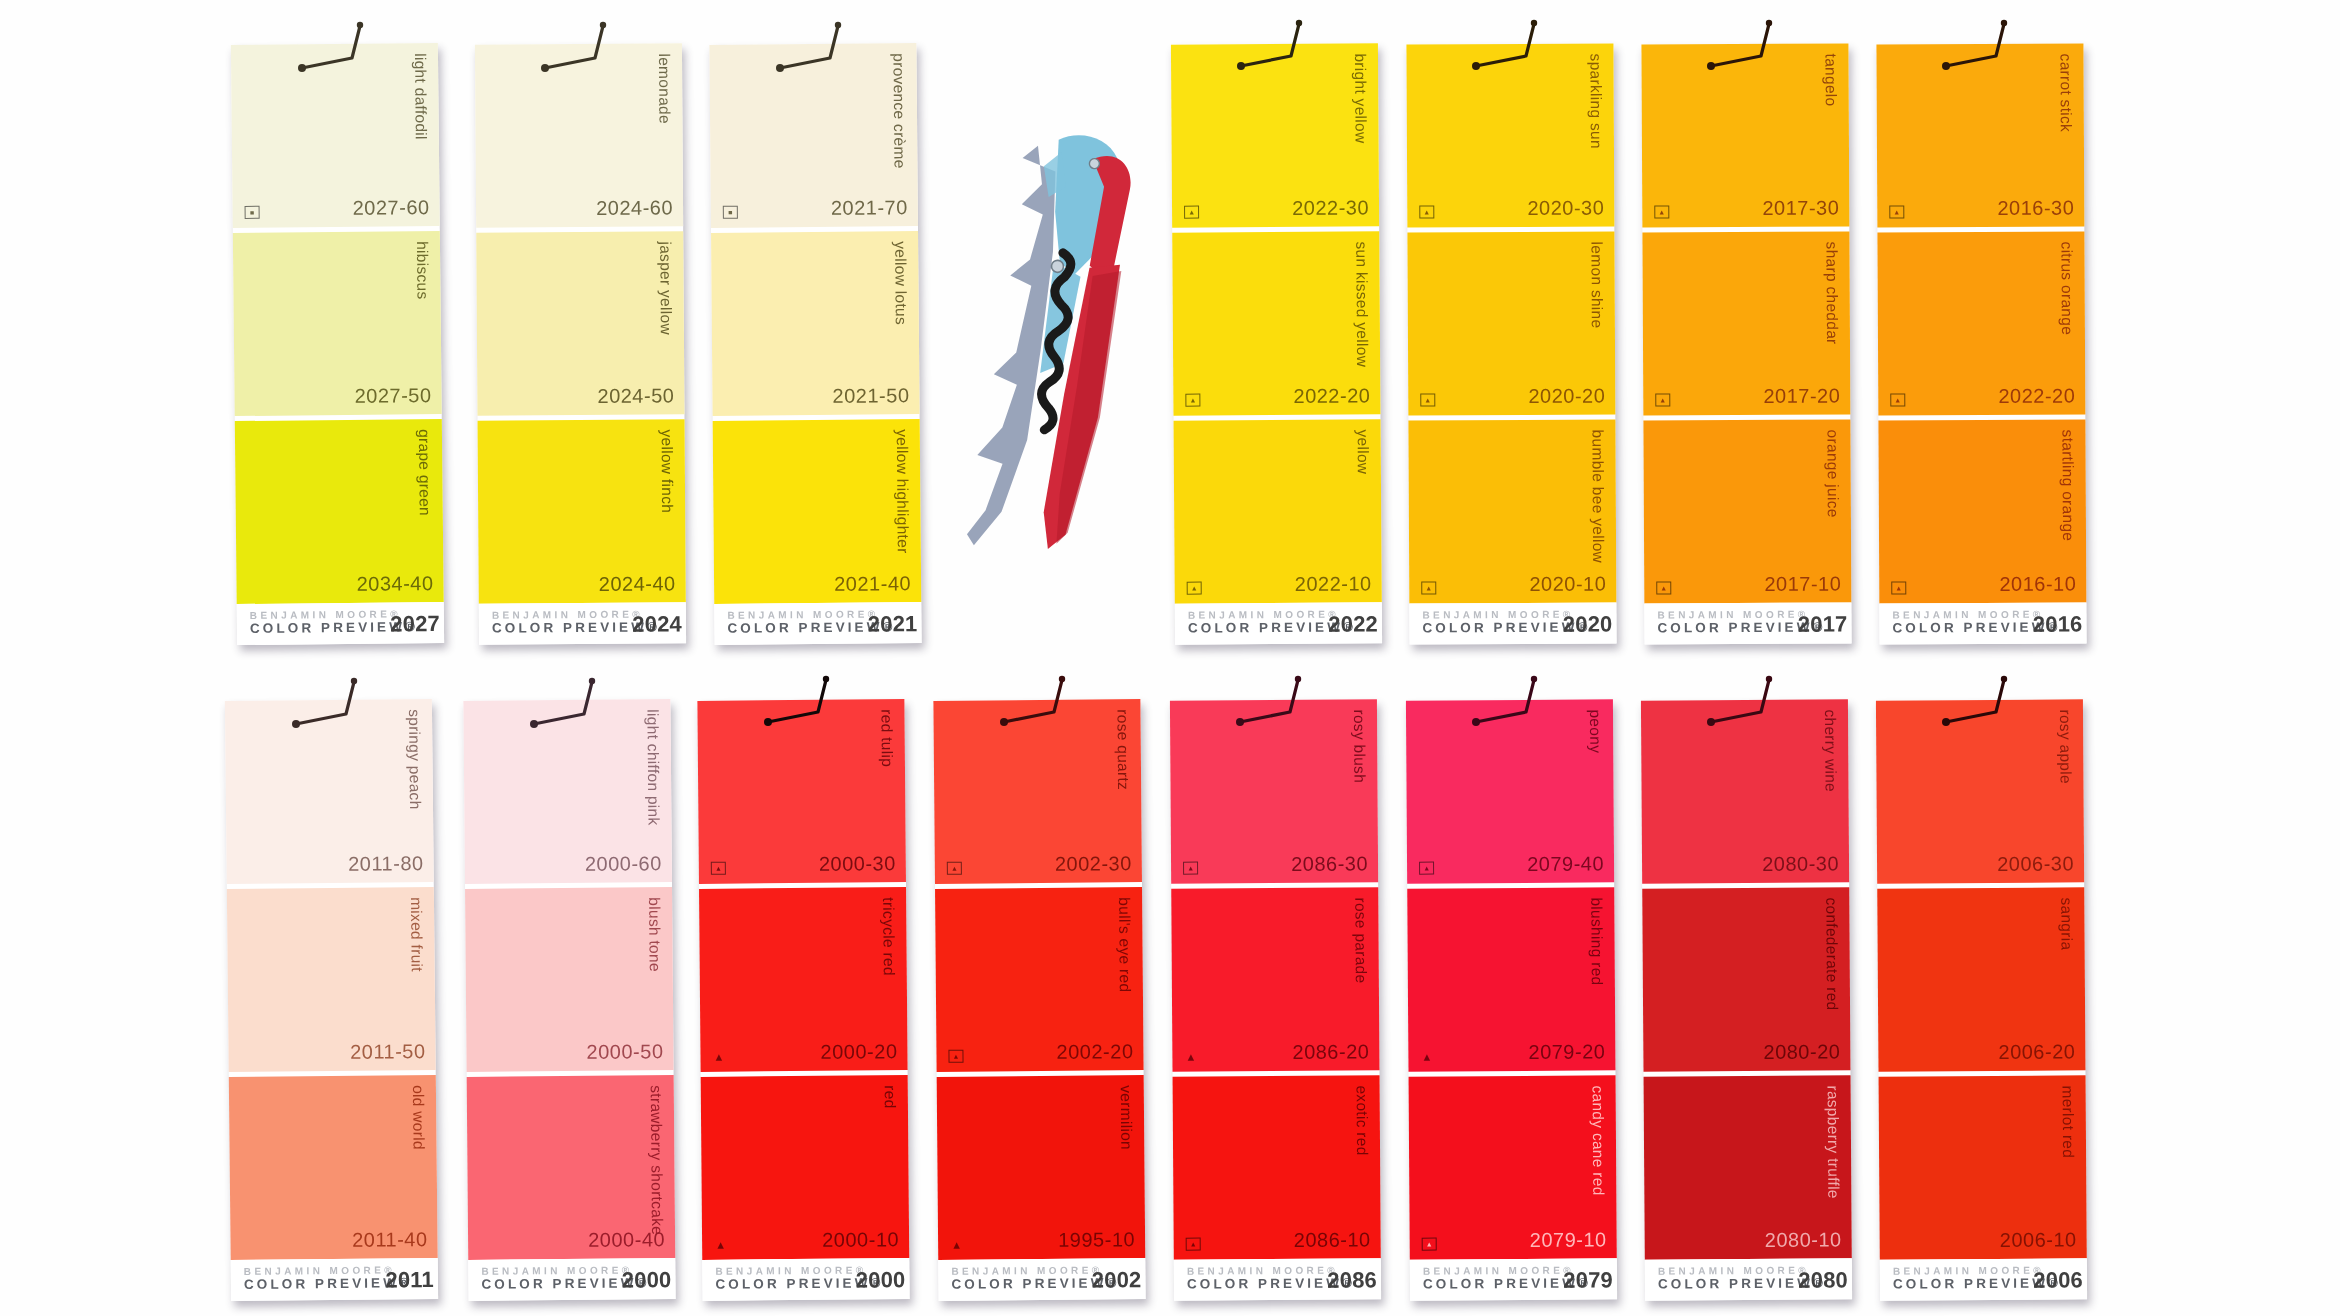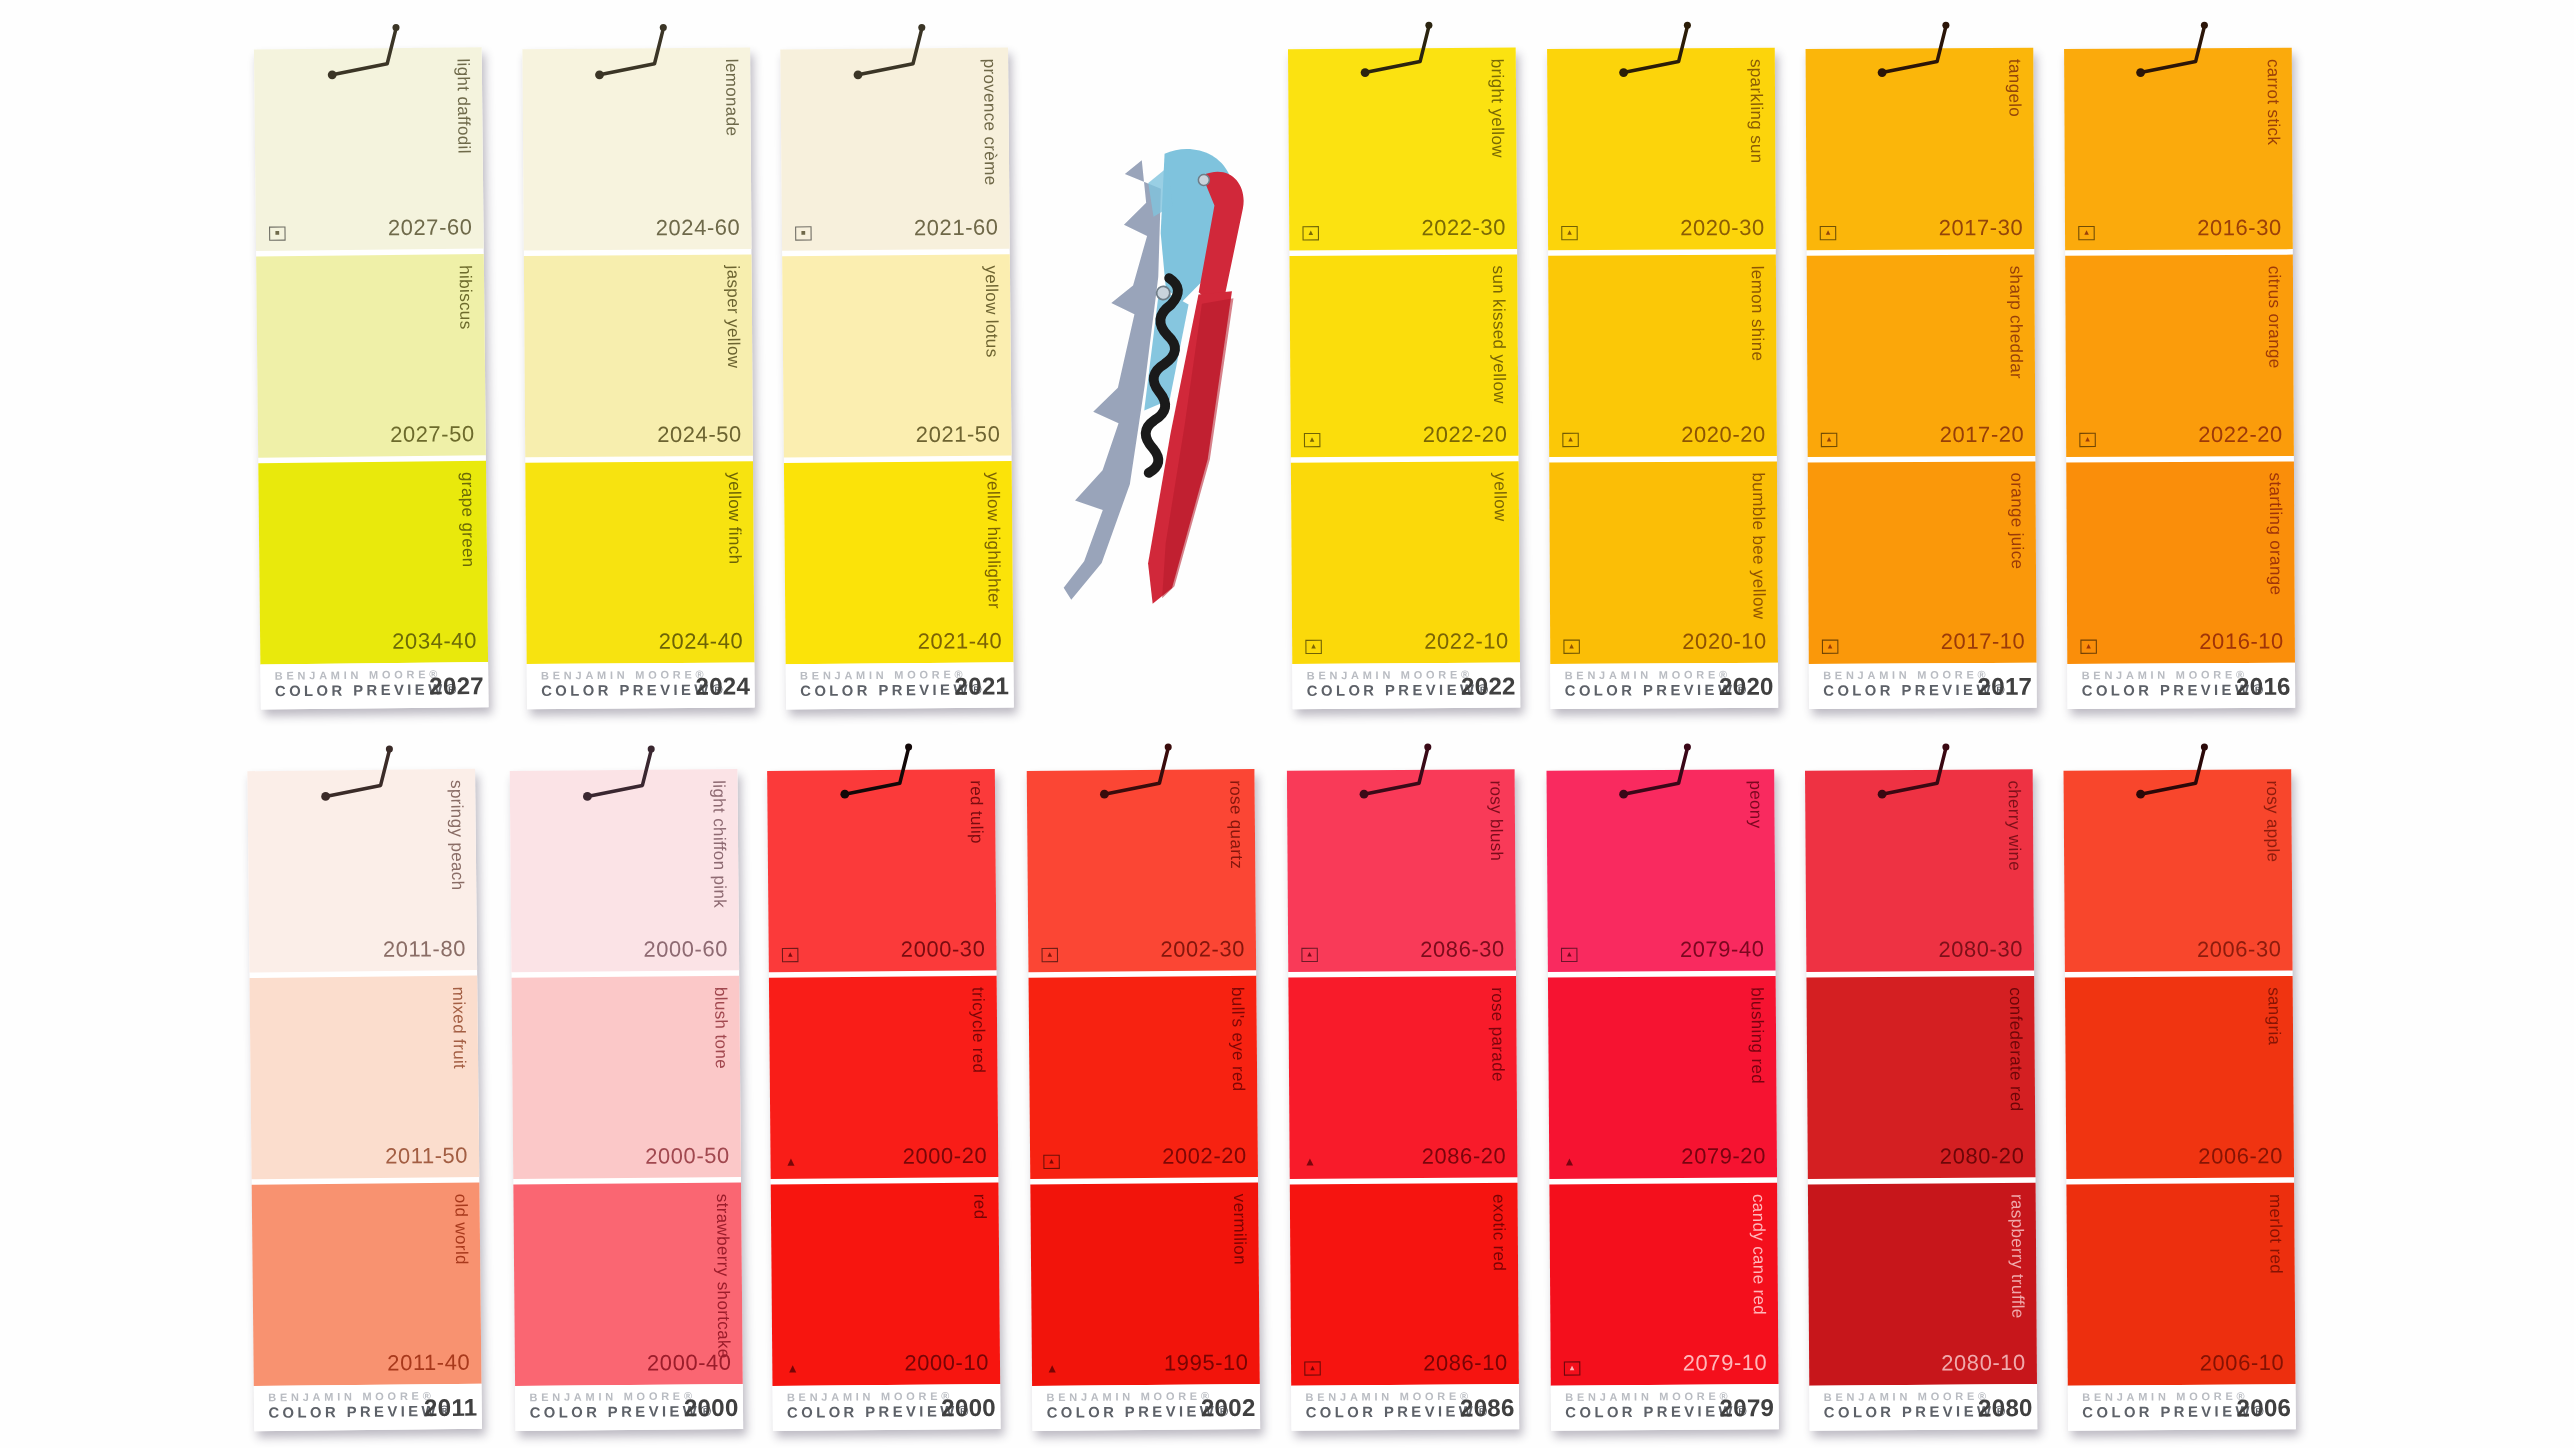--- a/index.html
+++ b/index.html
@@ -142,21 +142,21 @@
       <svg width="120" height="60" viewBox="0 0 120 60">
         <polyline points="8,46 58,36 66,4" fill="none" stroke="#3b3526" stroke-width="3.2" stroke-linecap="round" stroke-linejoin="round"></polyline>
         <circle cx="8" cy="46" r="4" fill="#3b3526"></circle>
         <circle cx="66" cy="3" r="3.2" fill="#3b3526"></circle>
       </svg>
     </div>
     <div class="card" style="left: 712px; top: 44px; transform: rotate(-0.5deg);">
       <div class="swatches">
         <div class="swatch" style="background:#f7f0dc;color:#6f6848">
           <span class="sw-name">provence crème</span>
-          <span class="sw-code">2021-60</span>
+          <span class="sw-code">2021-70</span>
           <span class="sw-mark">
             <span class="glyph">■</span>
           </span>
         </div>
         <div class="swatch" style="background:#fbeeb0;color:#6e6431">
           <span class="sw-name">yellow lotus</span>
           <span class="sw-code">2021-50</span>
         </div>
         <div class="swatch" style="background:#fbe309;color:#7b6205">
           <span class="sw-name">yellow highlighter</span>

